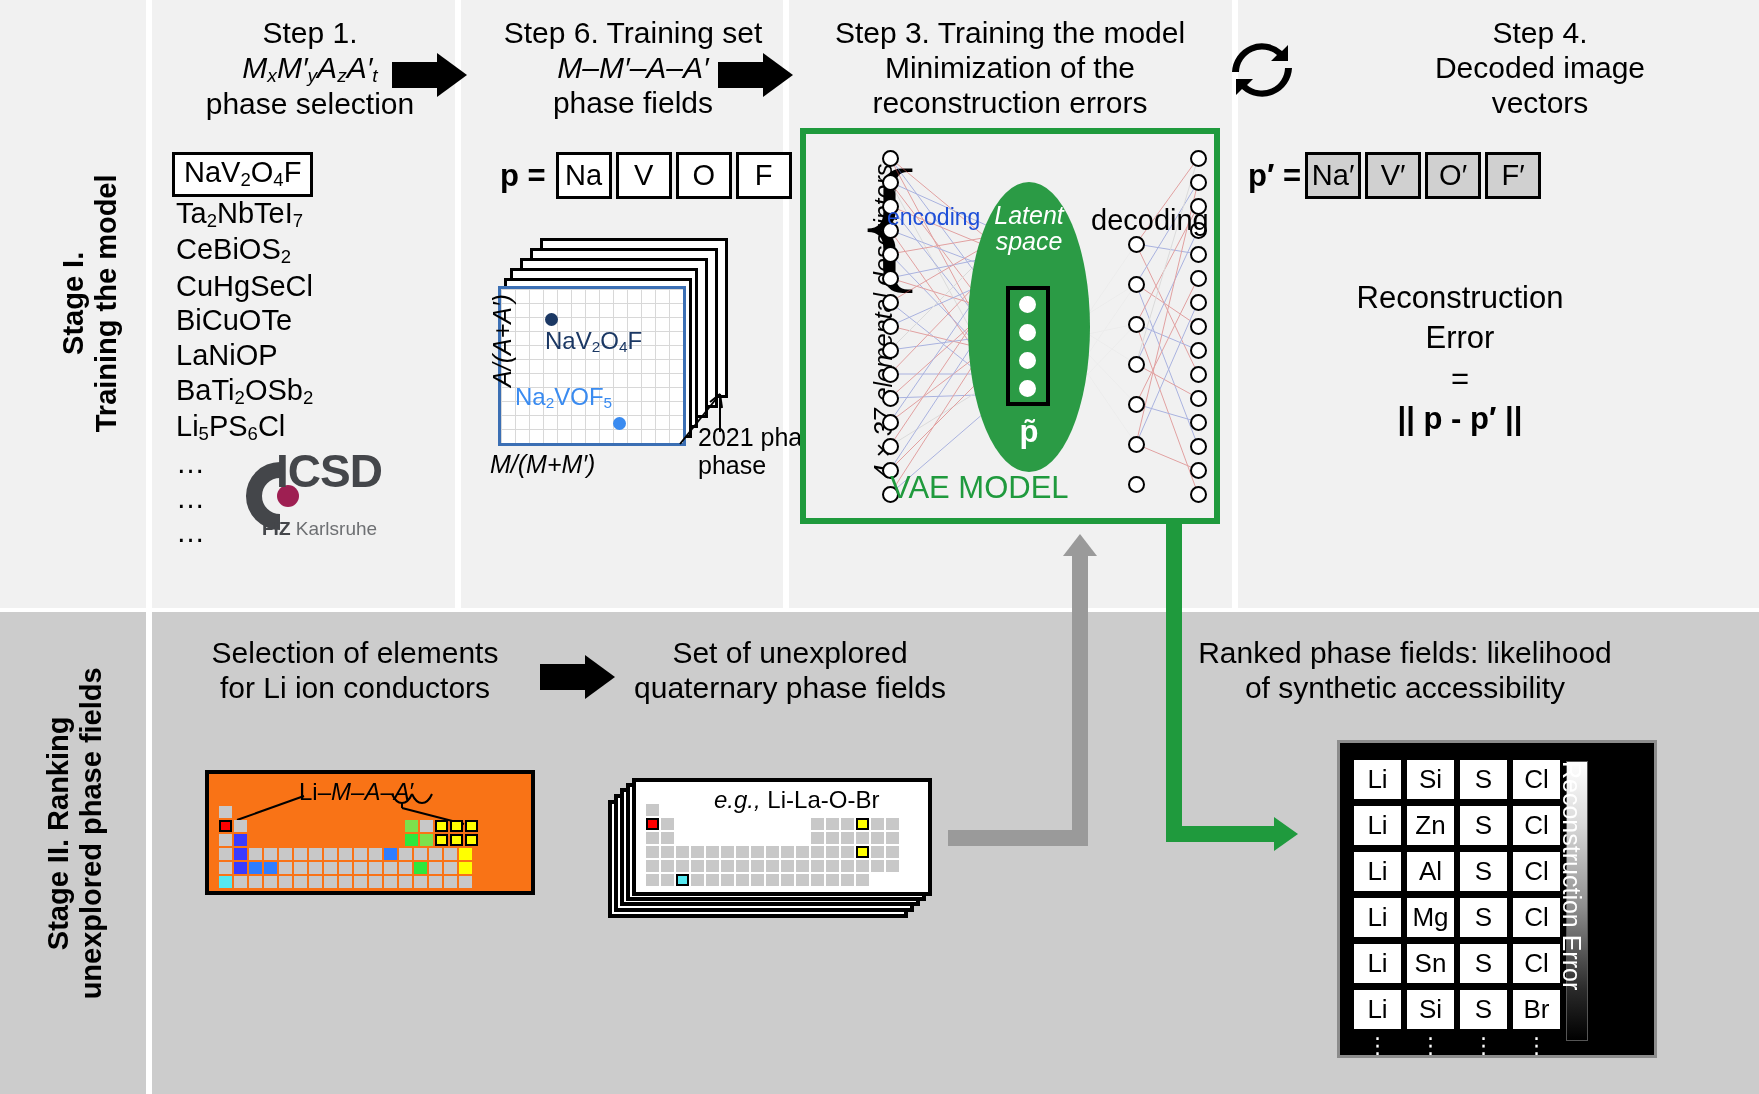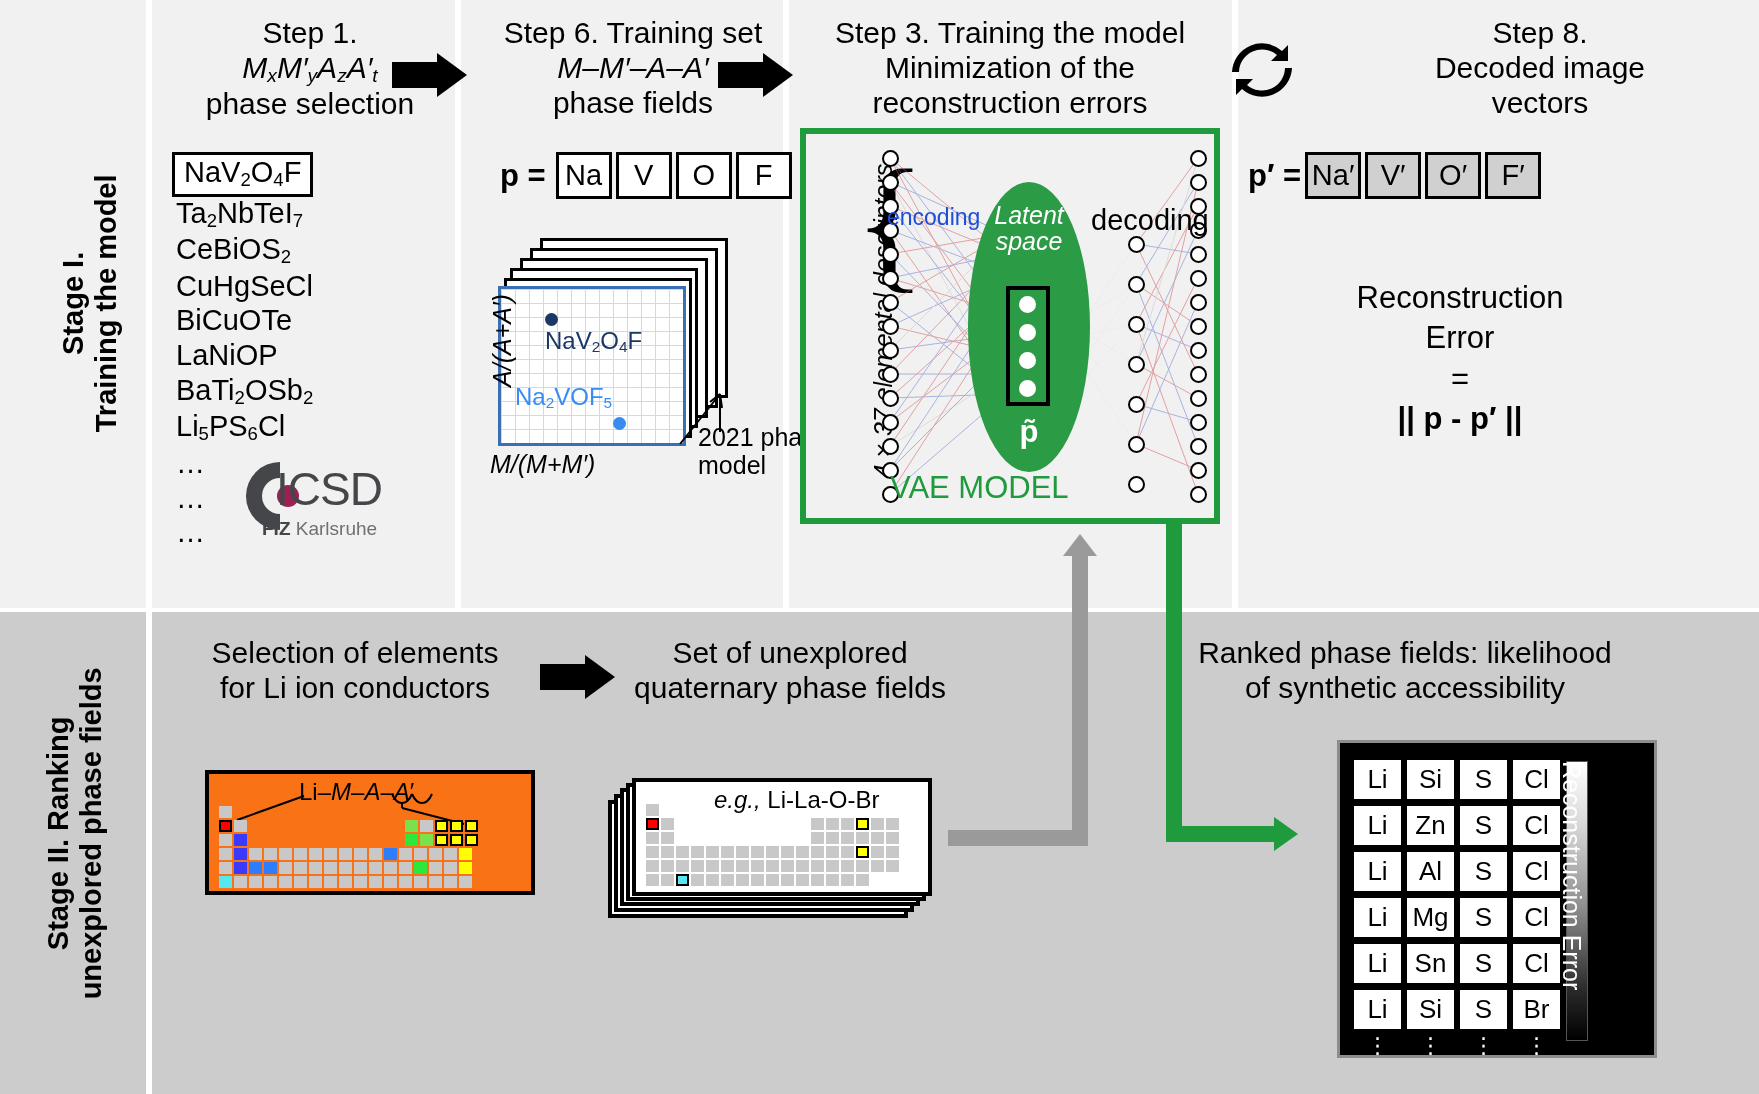--- a/index.html
+++ b/index.html
@@ -46,21 +46,21 @@
     position:absolute; left:172px; top:152px;
     border:3px solid #000; background:#fff;
     padding:1px 9px 3px 9px; font-size:29px; color:#000;
   }
   .formula-list { position:absolute; left:176px; top:196px; font-size:29px; line-height:1.20; color:#000; }
   .formula-list div { white-space:nowrap; }
   .dots { letter-spacing:3px; }
 
   
   #icsd-logo { position:absolute; left:218px; top:440px; width:200px; height:110px; }
-  #icsd-text { position:absolute; left:276px; top:462px; font-size:46px; font-weight:normal; color:#44464a; letter-spacing:-1px; }
+  #icsd-text { position:absolute; left:276px; top:444px; font-size:46px; font-weight:bold; color:#44464a; letter-spacing:-1px; }
   #fiz-text  { position:absolute; left:262px; top:518px; font-size:19px; color:#6e7073; }
   #fiz-text b { color:#44464a; }
   .arrow-body { position:absolute; background:#000; }
   .arrow-head {
     position:absolute; width:0; height:0;
     border-top:22px solid transparent;
     border-bottom:22px solid transparent;
     border-left:30px solid #000;
   }
 
@@ -267,21 +267,21 @@
 
     <svg style="position:absolute; left:178px; top:150px; width:60px; height:60px;">
       <line x1="4" y1="56" x2="44" y2="6" stroke="#000" stroke-width="2"></line>
       <line x1="44" y1="6" x2="34" y2="14" stroke="#000" stroke-width="2"></line>
       <line x1="44" y1="6" x2="46" y2="20" stroke="#000" stroke-width="2"></line>
       <line x1="44" y1="6" x2="44" y2="44" stroke="#000" stroke-width="2"></line>
     </svg>
 
     <div id="pf-count">
       <span>2021 phase</span><br>
-      <span>model</span>
+      <span>phase</span>
     </div>
   </div>
 
   <div>
     <div class="arrow-body" style="left:718px; top:62px; width:48px; height:26px;"></div>
     <div class="arrow-head" style="left:763px; top:53px;"></div>
   </div>
 
   <div class="step-title" id="step3-title">
     <span>Step 3. Training the model</span><br>
@@ -434,21 +434,21 @@
     <div class="nn-node" style="left:384px; top:328px;"></div>
     <div class="nn-node" style="left:384px; top:352px;"></div>
 
     <div id="enc-text">encoding</div>
     <div id="dec-text">decoding</div>
   </div>
 
   <div id="vae-label">VAE MODEL</div>
 
   <div class="step-title" id="step4-title">
-    <span>Step 8.</span><br>
+    <span>Step 4.</span><br>
     <span>Decoded image</span><br>
     <span>vectors</span>
   </div>
 
   <div id="p-prime">
     <span class="plab">p′ =</span>
     <span class="vecbox grey">Na′</span>
     <span class="vecbox grey">V′</span>
     <span class="vecbox grey">O′</span>
     <span class="vecbox grey">F′</span>

